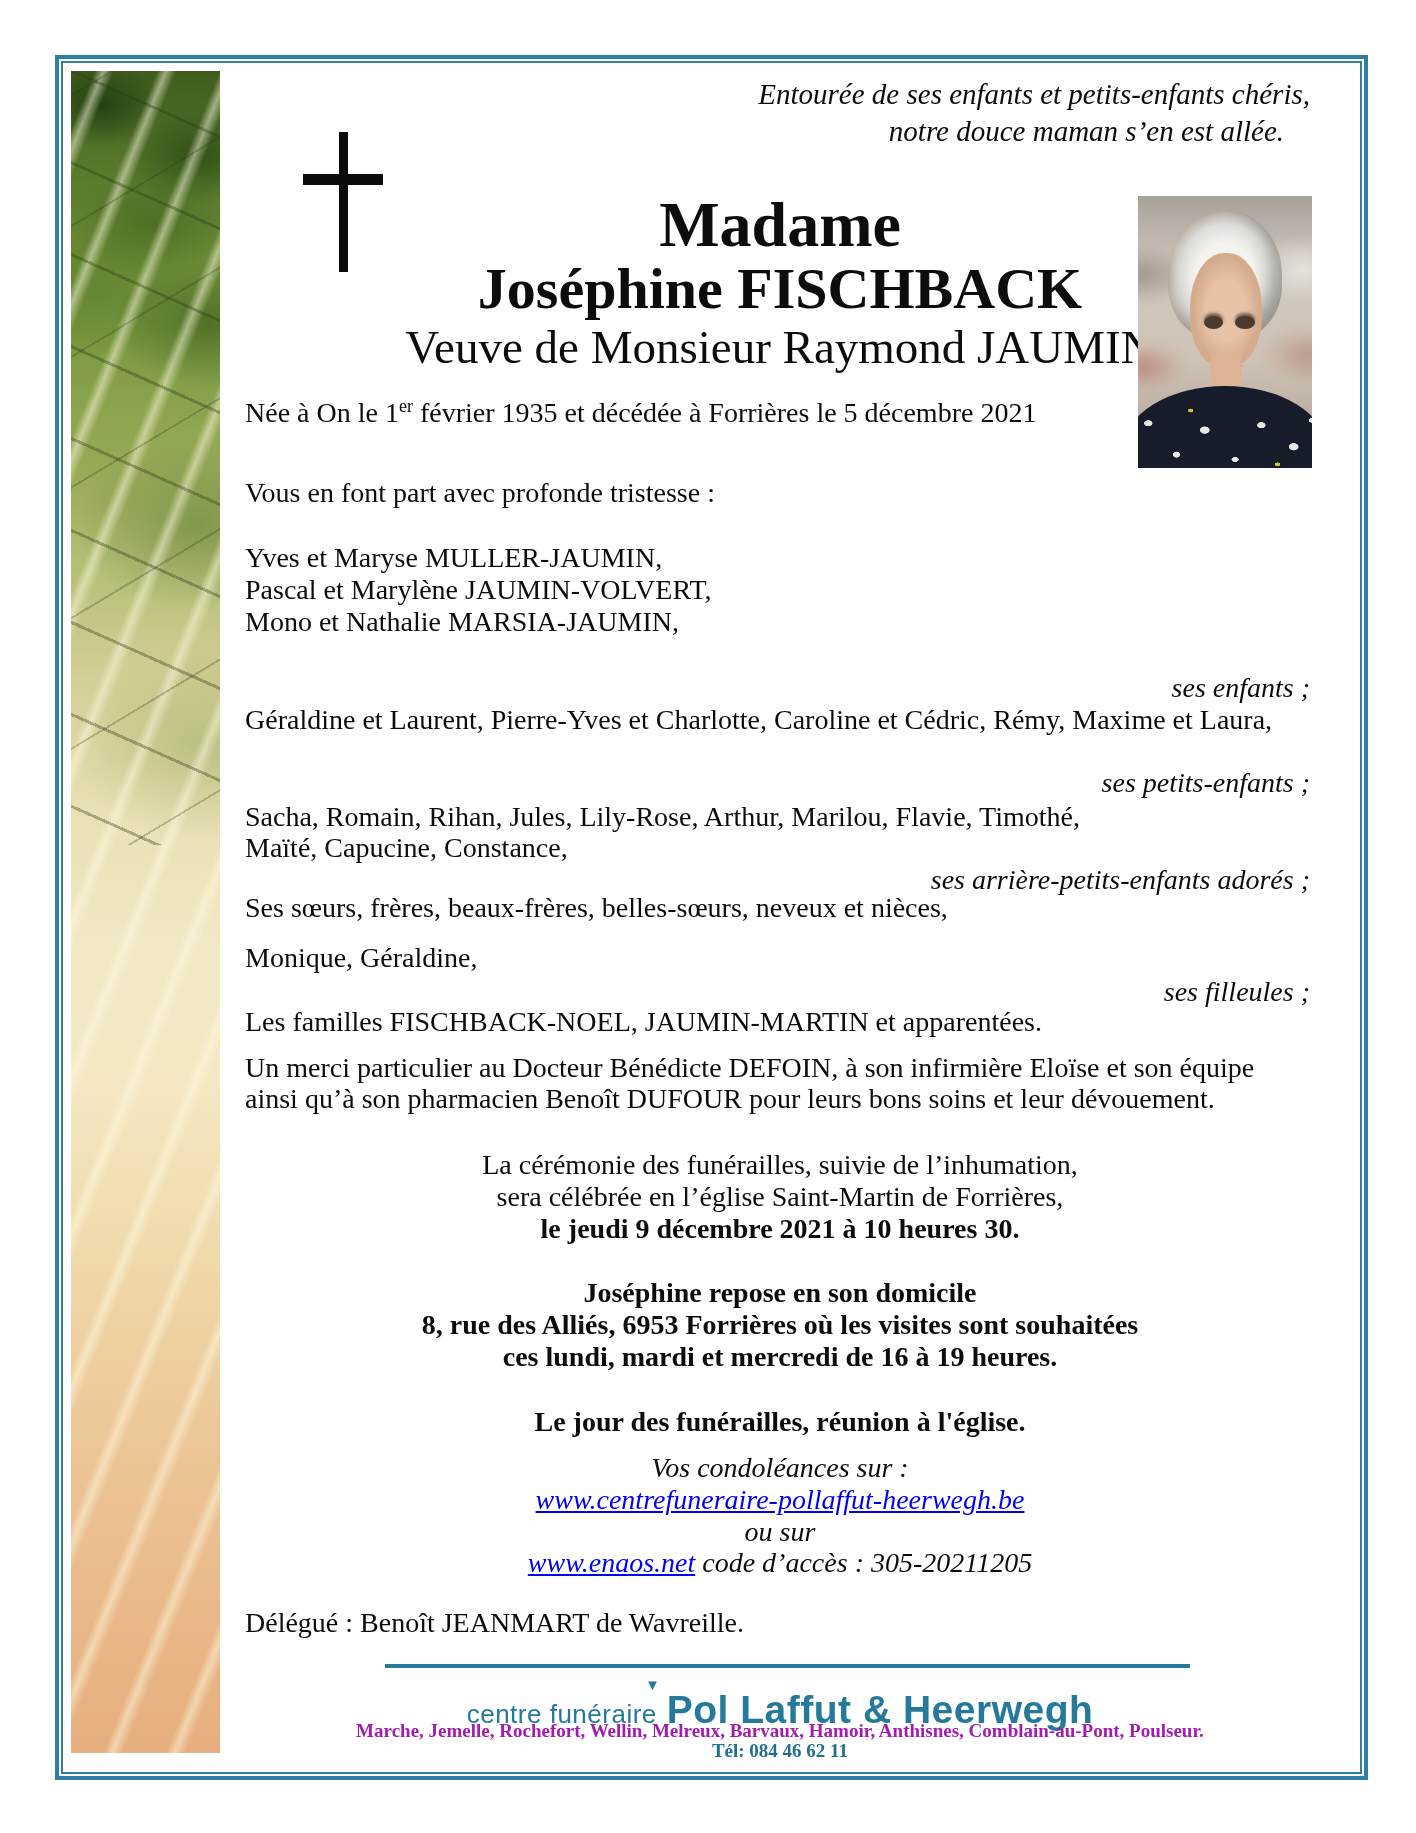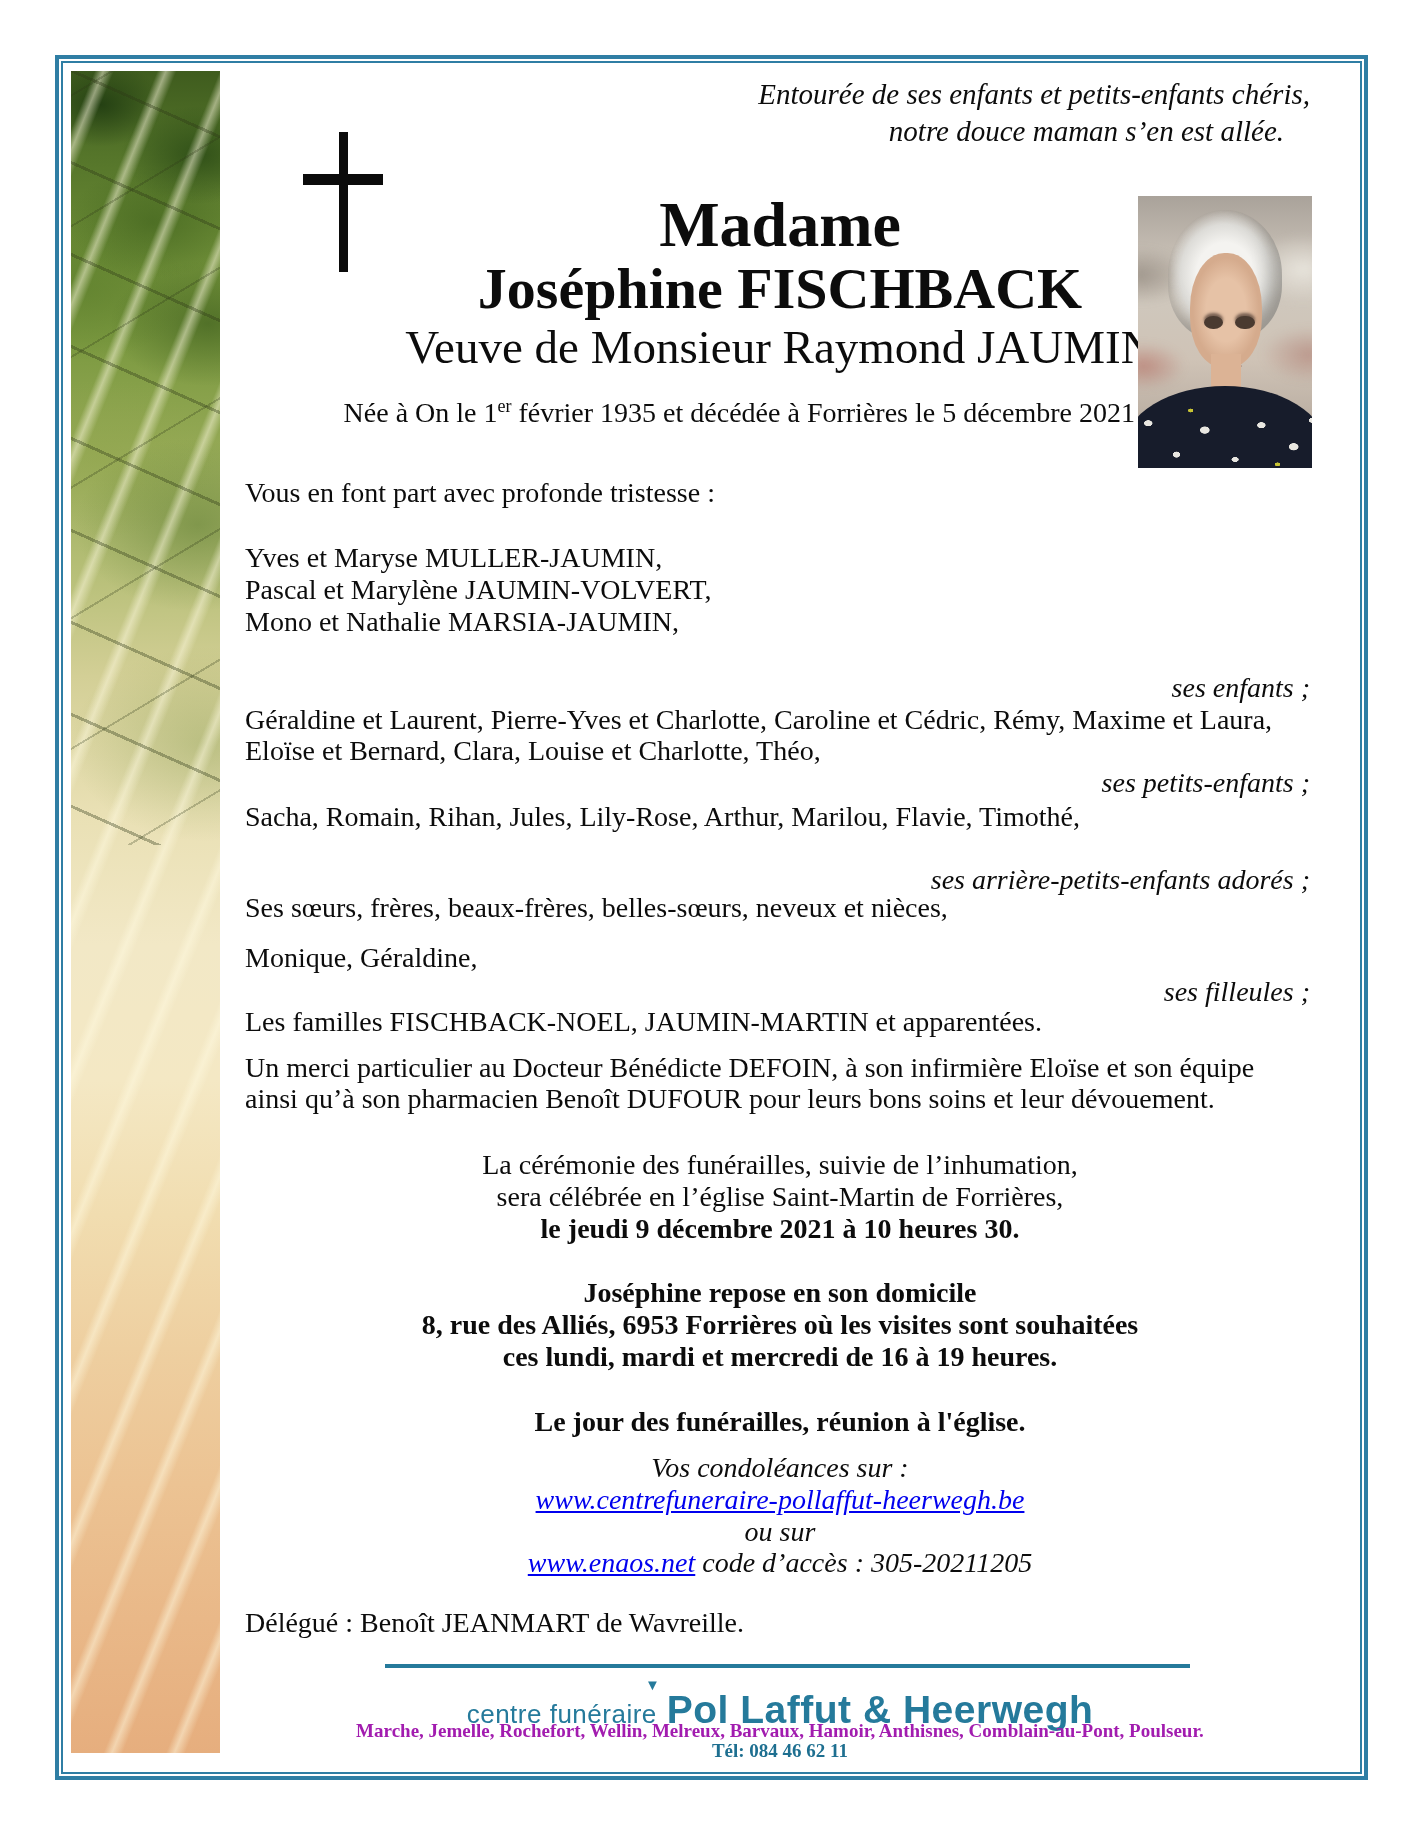--- a/index.html
+++ b/index.html
@@ -87,21 +87,21 @@
   }
   .portrait .neck{position:absolute;left:42%;top:58%;width:17%;height:14%;background:#dcb395;}
 
   
   .abs{position:absolute;}
   .quote{left:245px;top:76px;width:1065px;text-align:right;font-style:italic;font-size:29px;line-height:37px;}
   .quote .l2{padding-right:26px;}
   .t-madame{left:245px;top:198px;width:1070px;text-align:center;font-size:64px;font-weight:bold;line-height:54px;}
   .t-name{left:245px;top:258px;width:1070px;text-align:center;font-size:58px;font-weight:bold;line-height:62px;}
   .t-veuve{left:245px;top:322px;width:1070px;text-align:center;font-size:47px;line-height:50px;}
-  .birth{left:245px;top:397px;width:890px;text-align:right;font-size:28px;}
+  .birth{left:245px;top:397px;width:890px;text-align:left;font-size:28px;}
   .birth sup{font-size:18px;vertical-align:super;line-height:0;}
   .body-line{font-size:28px;line-height:31px;white-space:nowrap;}
   .lh32{line-height:32px;}
   .left-col{left:245px;width:1070px;}
   .r-label{left:245px;width:1065px;text-align:right;font-style:italic;font-size:28px;white-space:nowrap;}
   .centered{left:245px;width:1070px;text-align:center;}
   .bold{font-weight:bold;}
   .italic{font-style:italic;}
   a.doclink{color:#0000ee;text-decoration:underline;font-style:italic;margin-top:26px;}
   
@@ -152,27 +152,27 @@
 <div class="abs left-col" style="top:542px;">
   <div class="body-line lh32">Yves et Maryse MULLER-JAUMIN,</div>
   <div class="body-line lh32">Pascal et Marylène JAUMIN-VOLVERT,</div>
   <div class="body-line lh32">Mono et Nathalie MARSIA-JAUMIN,</div>
 </div>
 
 <div class="abs r-label" style="top:672px;">ses enfants ;</div>
 
 <div class="abs left-col" style="top:704px;">
   <div class="body-line">Géraldine et Laurent, Pierre-Yves et Charlotte, Caroline et Cédric, Rémy, Maxime et Laura,</div>
-  <div class="body-line">Eloïse et Bernard, Clara, Louise et Charlotte, Théo,</div>
 </div>
 
 <div class="abs r-label" style="top:767px;">ses petits-enfants ;</div>
 
 <div class="abs left-col" style="top:801px;">
   <div class="body-line">Sacha, Romain, Rihan, Jules, Lily-Rose, Arthur, Marilou, Flavie, Timothé,</div>
+  <div class="body-line">Maïté, Capucine, Constance,</div>
 </div>
 
 <div class="abs r-label" style="top:864px;">ses arrière-petits-enfants adorés ;</div>
 
 <div class="abs left-col body-line" style="top:892px;">Ses sœurs, frères, beaux-frères, belles-sœurs, neveux et nièces,</div>
 
 <div class="abs left-col body-line" style="top:942px;">Monique, Géraldine,</div>
 
 <div class="abs r-label" style="top:976px;">ses filleules ;</div>
 

